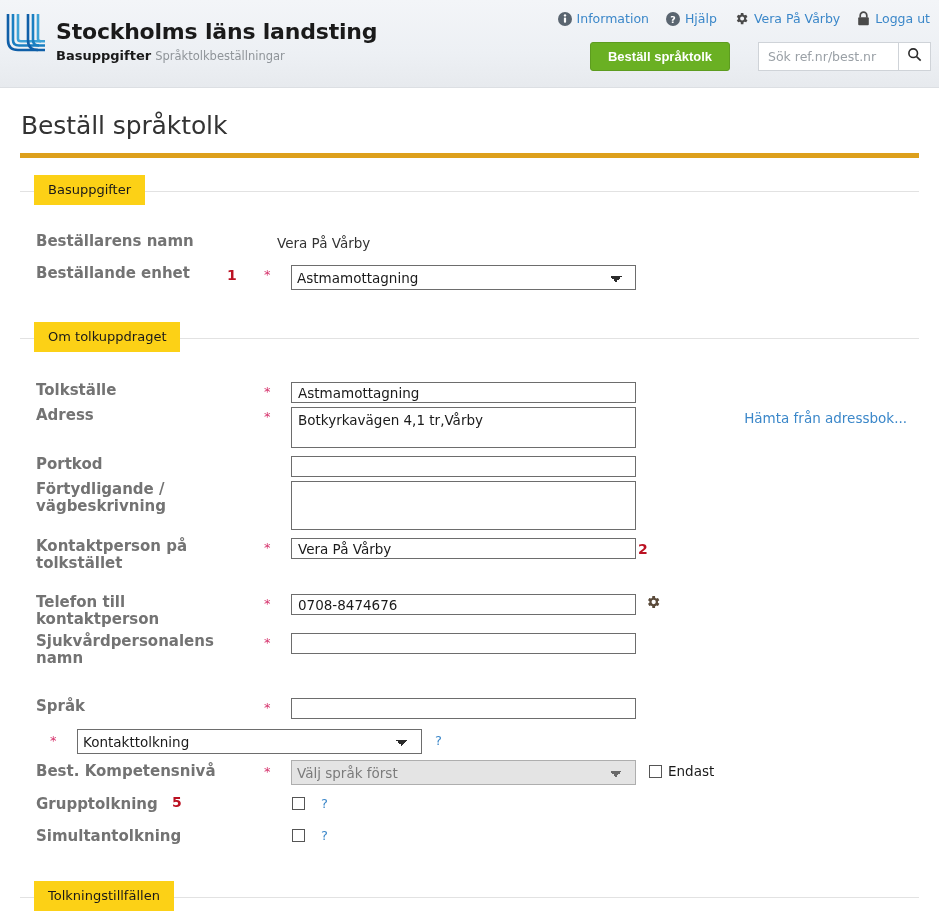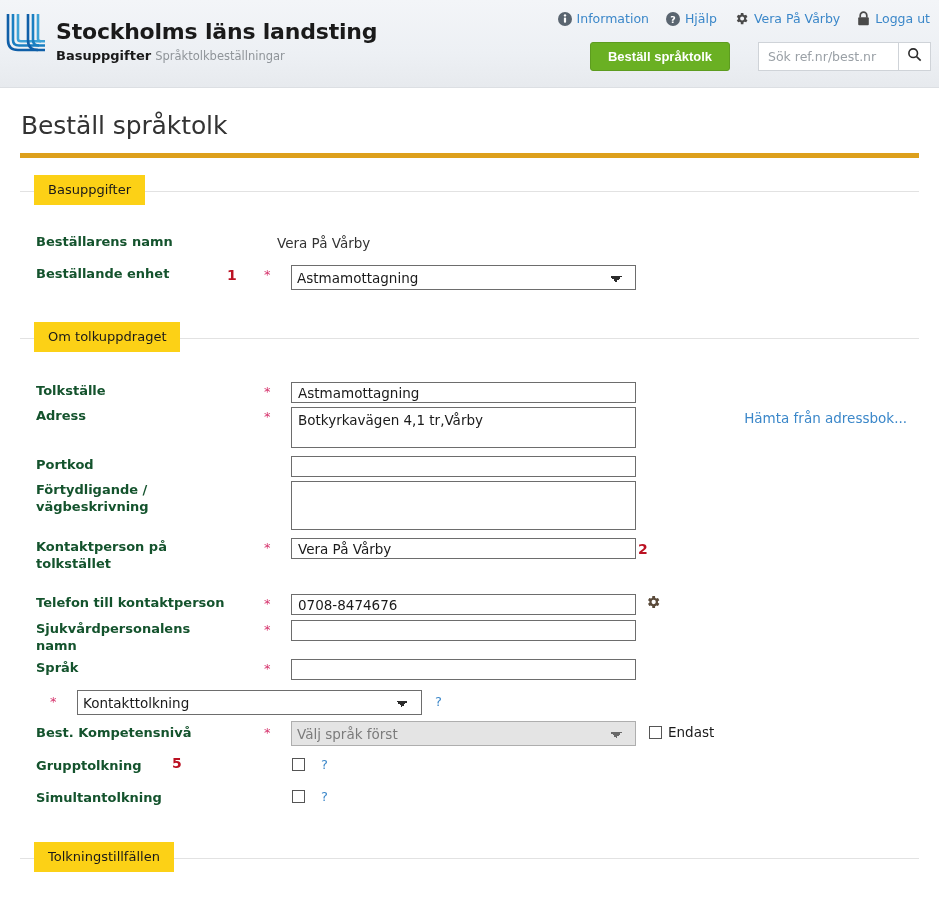--- a/index.html
+++ b/index.html
@@ -93,21 +93,21 @@
   }
   .section-tab {
     position: absolute; left: 14px; top: 0;
     background: #fcd116; color: #1a1a1a; font-size: 13px;
     padding: 7px 14px 8px 14px; white-space: nowrap;
   }
 
   .frow { display: flex; align-items: flex-start; position: relative; }
   .flabel {
     width: 214px; flex: 0 0 214px; padding-left: 16px;
-    font-size: 13px; font-weight: bold; color: #14532d; line-height: 17px;
+    font-size: 15px; font-weight: bold; color: #737373; line-height: 17px;
   }
   .fnum {
     position: absolute; font-size: 14px; font-weight: bold; color: #bb1122;
   }
   .fstar {
     width: 16px; flex: 0 0 16px; color: #d6336c; font-size: 13px; text-align: left;
     line-height: 20px;
   }
   .fctrl { position: relative; }
 
@@ -321,21 +321,21 @@
       </div>
 
       <div class="frow" style="margin-top:5px;">
         <div class="flabel">Sjukvårdpersonalens namn</div>
         <div class="fstar" style="margin-left:30px;">*</div>
         <div class="fctrl" style="padding-left:11px;">
           <input class="txt" type="text" value="" style="">
         </div>
       </div>
 
-      <div class="frow" style="margin-top:5px;">
+      <div class="frow" style="margin-top:31px;">
         <div class="flabel">Språk</div>
         <div class="fstar" style="margin-left:30px;">*</div>
         <div class="fctrl" style="padding-left:11px;">
           <input class="txt" type="text" value="" style="">
         </div>
       </div>
 
       <div class="frow" style="margin-top:10px;">
         <div class="fstar" style="margin-left:30px; line-height:23px;">*</div>
         <div class="fctrl" style="padding-left:11px;">

